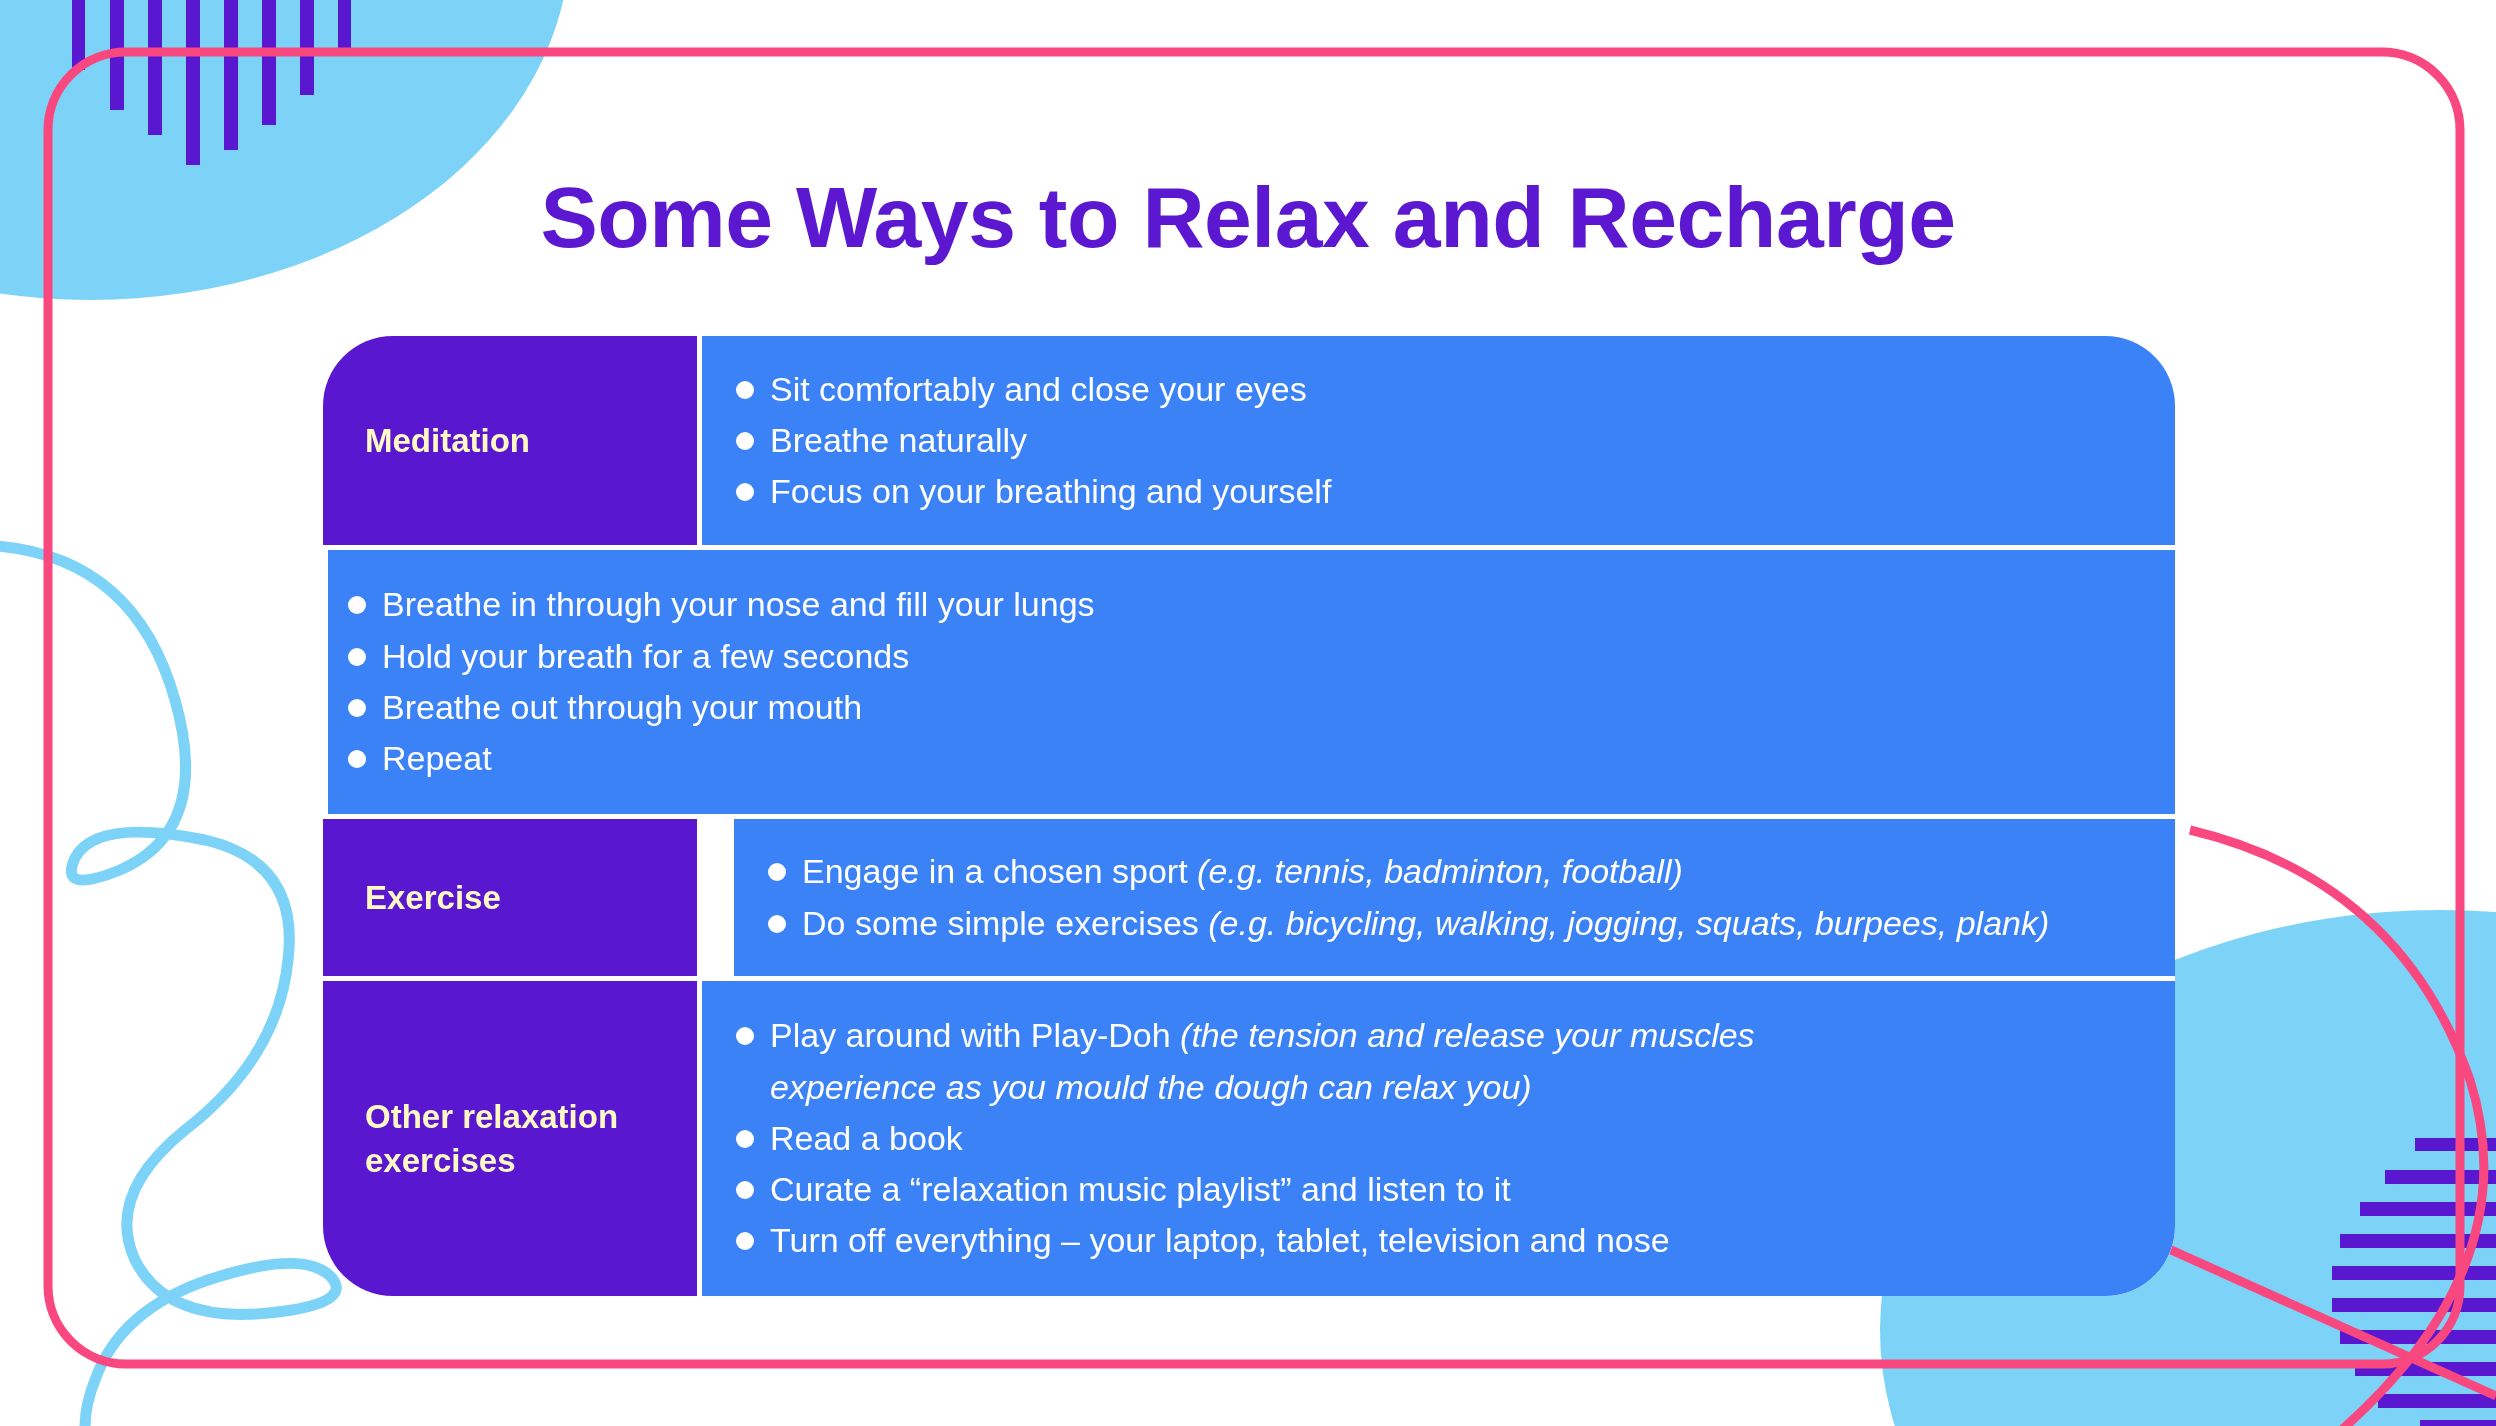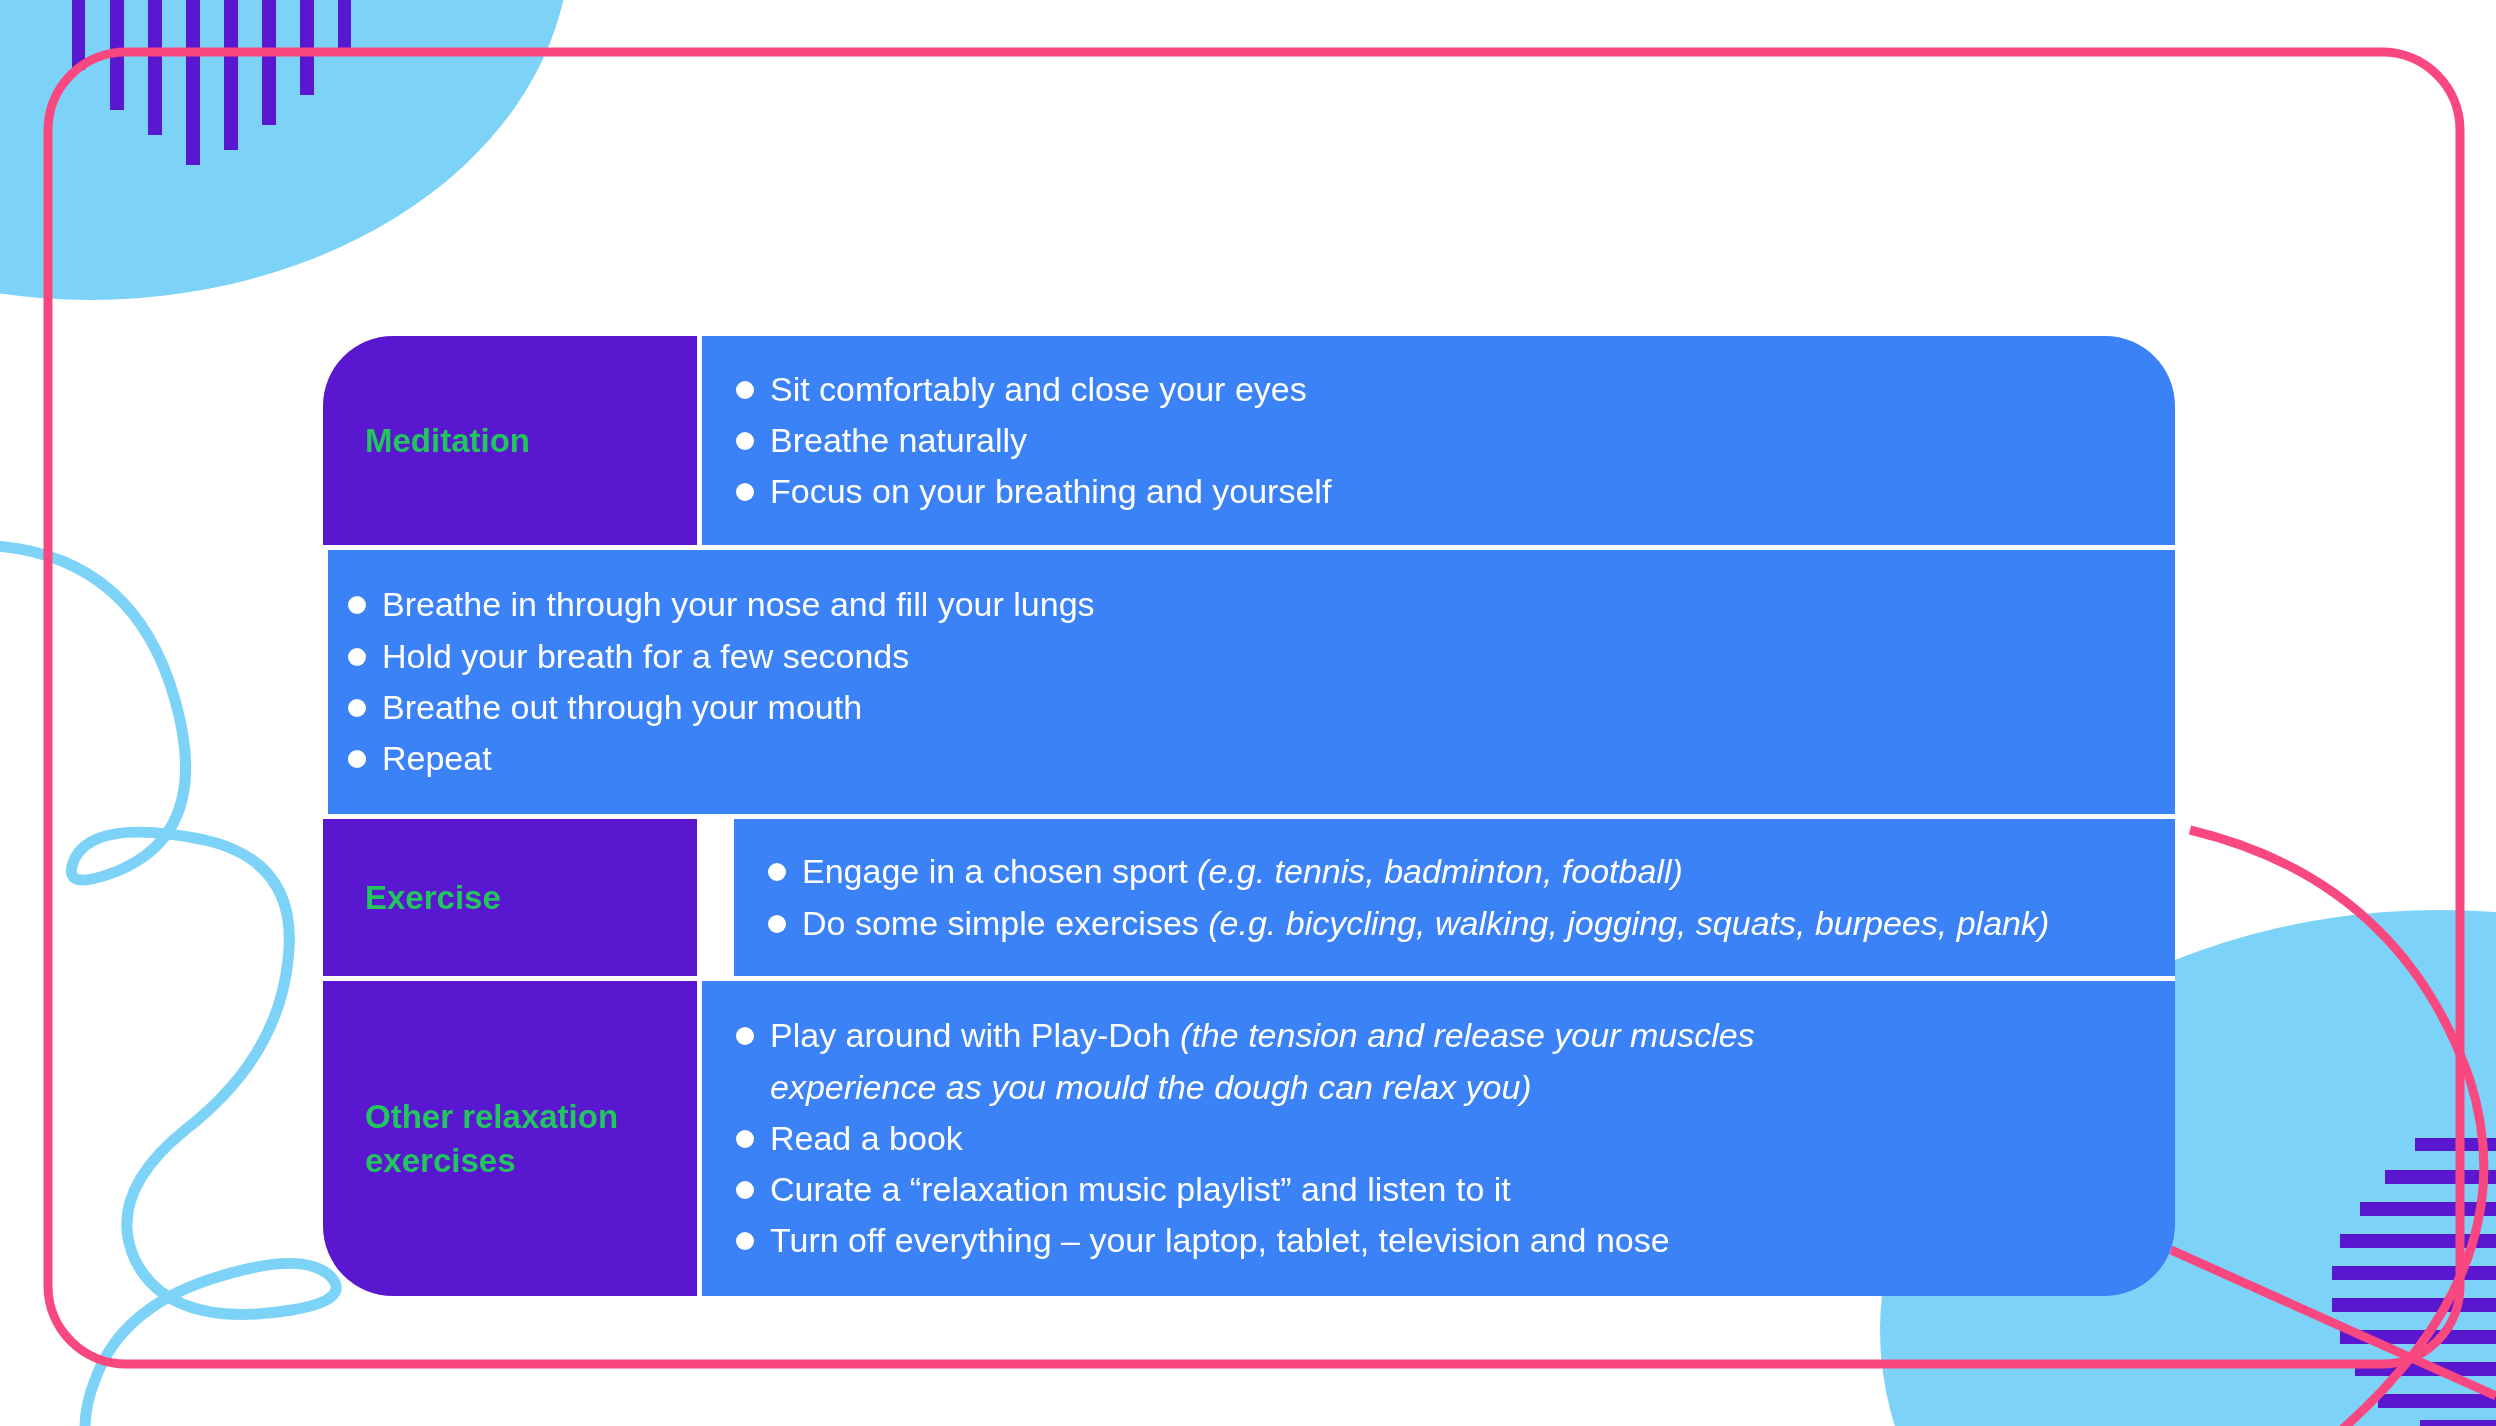--- a/index.html
+++ b/index.html
@@ -65,21 +65,21 @@
     flex-direction: row;
     width: 100%;
     box-sizing: border-box;
     background: #ffffff;
   }
   .t-row + .t-row { margin-top: 5px; }
   .t-label {
     width: 374px;
     flex: 0 0 374px;
     background: #5A17D0;
-    color: #22c55e;
+    color: #fef9c3;
     font-size: 33px;
     font-weight: bold;
     display: flex;
     align-items: center;
     box-sizing: border-box;
     padding: 0 0 0 42px;
     line-height: 1.32;
   }
   .t-body {
     flex: 1 1 auto;
@@ -168,20 +168,21 @@
     <path d="M 2060 1200 Q 2260 1290 2496 1396" fill="none" stroke="#F9487F" stroke-width="9"></path>
 
     <path d="M -40 545 Q 130 540 175 700 Q 212 830 120 870 Q 58 895 75 858
              Q 96 818 205 840 Q 300 862 288 960 Q 278 1058 185 1130
              Q 105 1195 135 1260 Q 170 1330 292 1310 Q 350 1300 332 1278
              Q 305 1248 208 1280 Q 120 1310 95 1380 Q 75 1430 95 1470" fill="none" stroke="#7DD3F7" stroke-width="11" stroke-linecap="round"></path>
 
     <rect x="48" y="52" width="2412" height="1312" rx="78" ry="78" fill="none" stroke="#F9487F" stroke-width="9"></rect>
   </svg>
 
+  <div id="title">Some Ways to Relax and Recharge</div>
 
   <div id="table">
 
     <div class="t-row" id="row-0">
       <div class="t-label">Meditation</div>
       <div class="t-body">
         <div class="bullet-line">
           <span class="bullet-dot"></span>
           <span class="bullet-text">Sit comfortably and close your eyes</span>
         </div>

